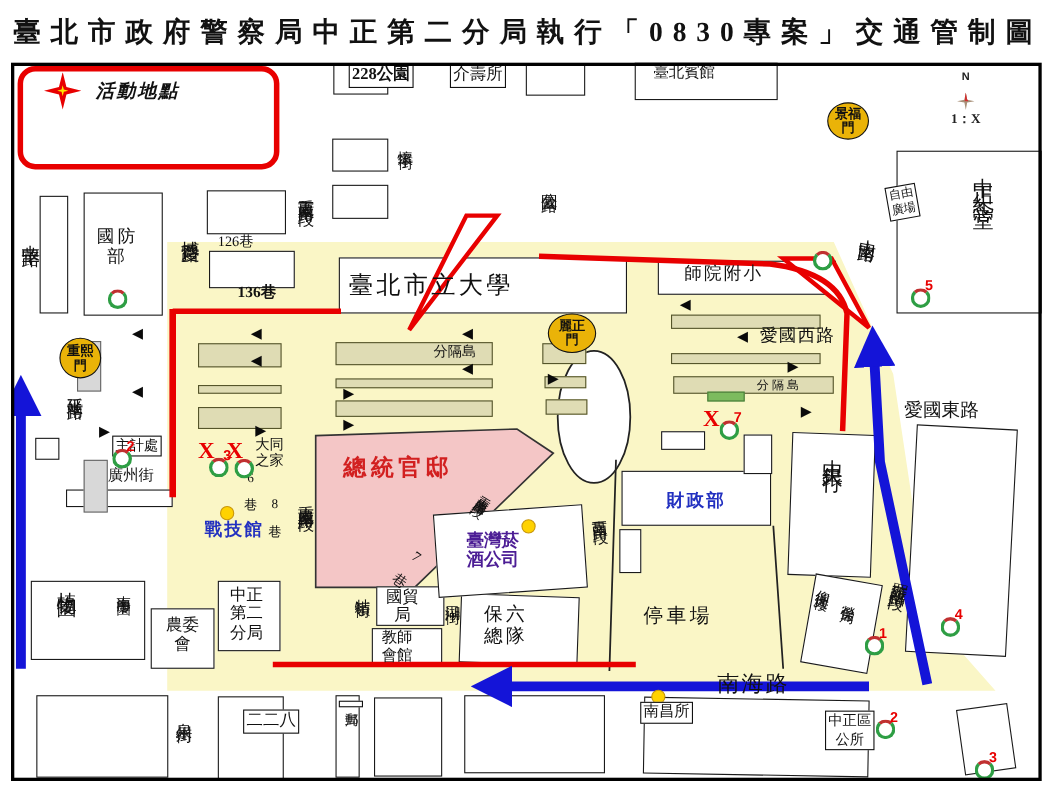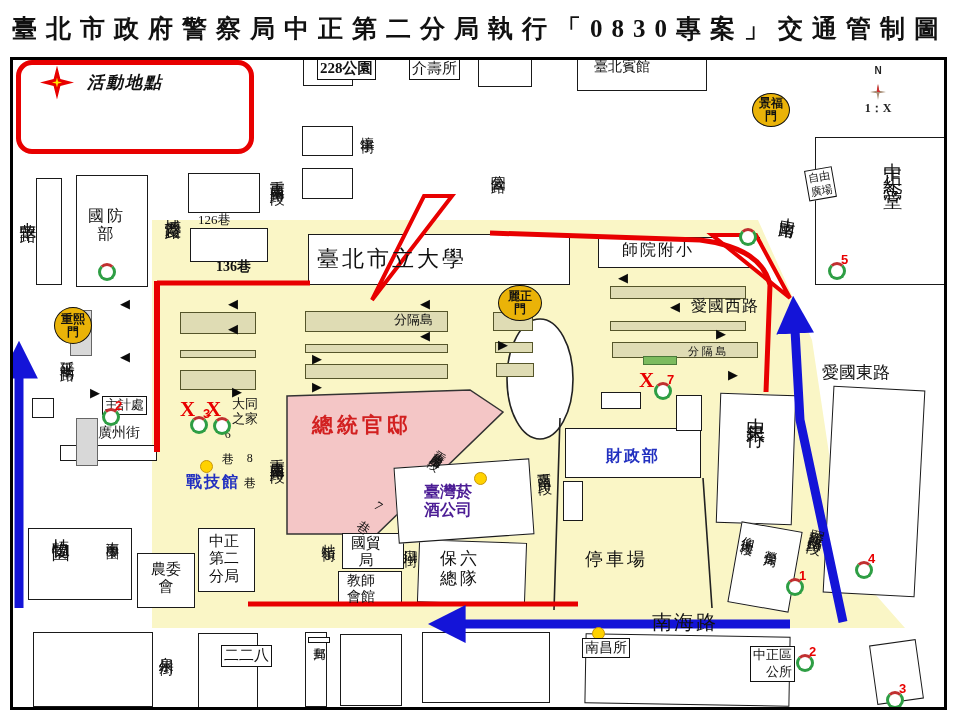--- a/index.html
+++ b/index.html
@@ -209,21 +209,21 @@
 酒公司</div>
     <div class="lbl oval" style="left: 488px; top: 228px; font-size: 12px; width: 44px; height: 36px;">麗正
 門</div>
     <div class="lbl" style="left: 596px; top: 390px; font-size: 16px; font-weight: bold; color: rgb(34, 48, 192); letter-spacing: 2px;">財政部</div>
     <div class="lbl" style="left: 575px; top: 492px; font-size: 18px; letter-spacing: 3px; font-family: Liberation Serif, serif;">停車場</div>
     <div class="lbl v" style="left: 736px; top: 345px; font-size: 19px; letter-spacing: 4px; transform: rotate(2deg); transform-origin: 0px 0px;">中央銀行</div>
     <div class="lbl v" style="left: 733px; top: 468px; font-size: 13px; transform: rotate(12deg); transform-origin: 0px 0px;">仰德大樓</div>
     <div class="lbl v" style="left: 756px; top: 482px; font-size: 13px; transform: rotate(12deg); transform-origin: 0px 0px;">勞保局</div>
     <div class="lbl boxed" style="left: 572px; top: 581px; font-size: 14px;">南昌所</div>
     <div class="lbl" style="left: 642px; top: 554px; font-size: 20px; letter-spacing: 2px;">南海路</div>
-    <div class="lbl boxed" style="left: 740px; top: 589px; font-size: 13px; text-align: right;">中正區
+    <div class="lbl boxed" style="left: 740px; top: 589px; font-size: 13px; text-align: center;">中正區
 公所</div>
     <div class="lbl oval" style="left: 742px; top: 36px; font-size: 12px; width: 38px; height: 34px;">景福
 門</div>
     <div class="arr" style="left: 110px; top: 240px;">◀</div>
     <div class="arr" style="left: 218px; top: 240px;">◀</div>
     <div class="arr" style="left: 410px; top: 240px;">◀</div>
     <div class="arr" style="left: 608px; top: 214px;">◀</div>
     <div class="arr" style="left: 660px; top: 243px;">◀</div>
     <div class="arr" style="left: 218px; top: 265px;">◀</div>
     <div class="arr" style="left: 410px; top: 272px;">◀</div>

